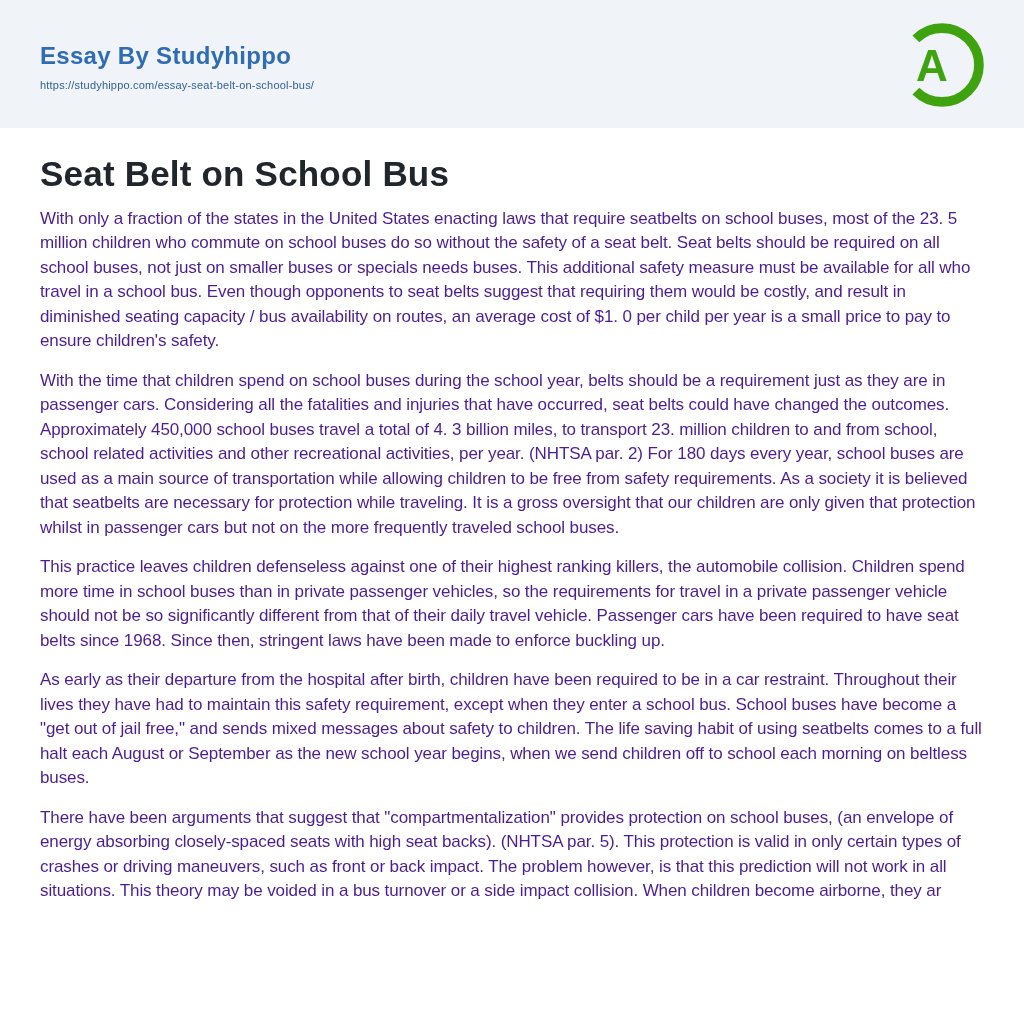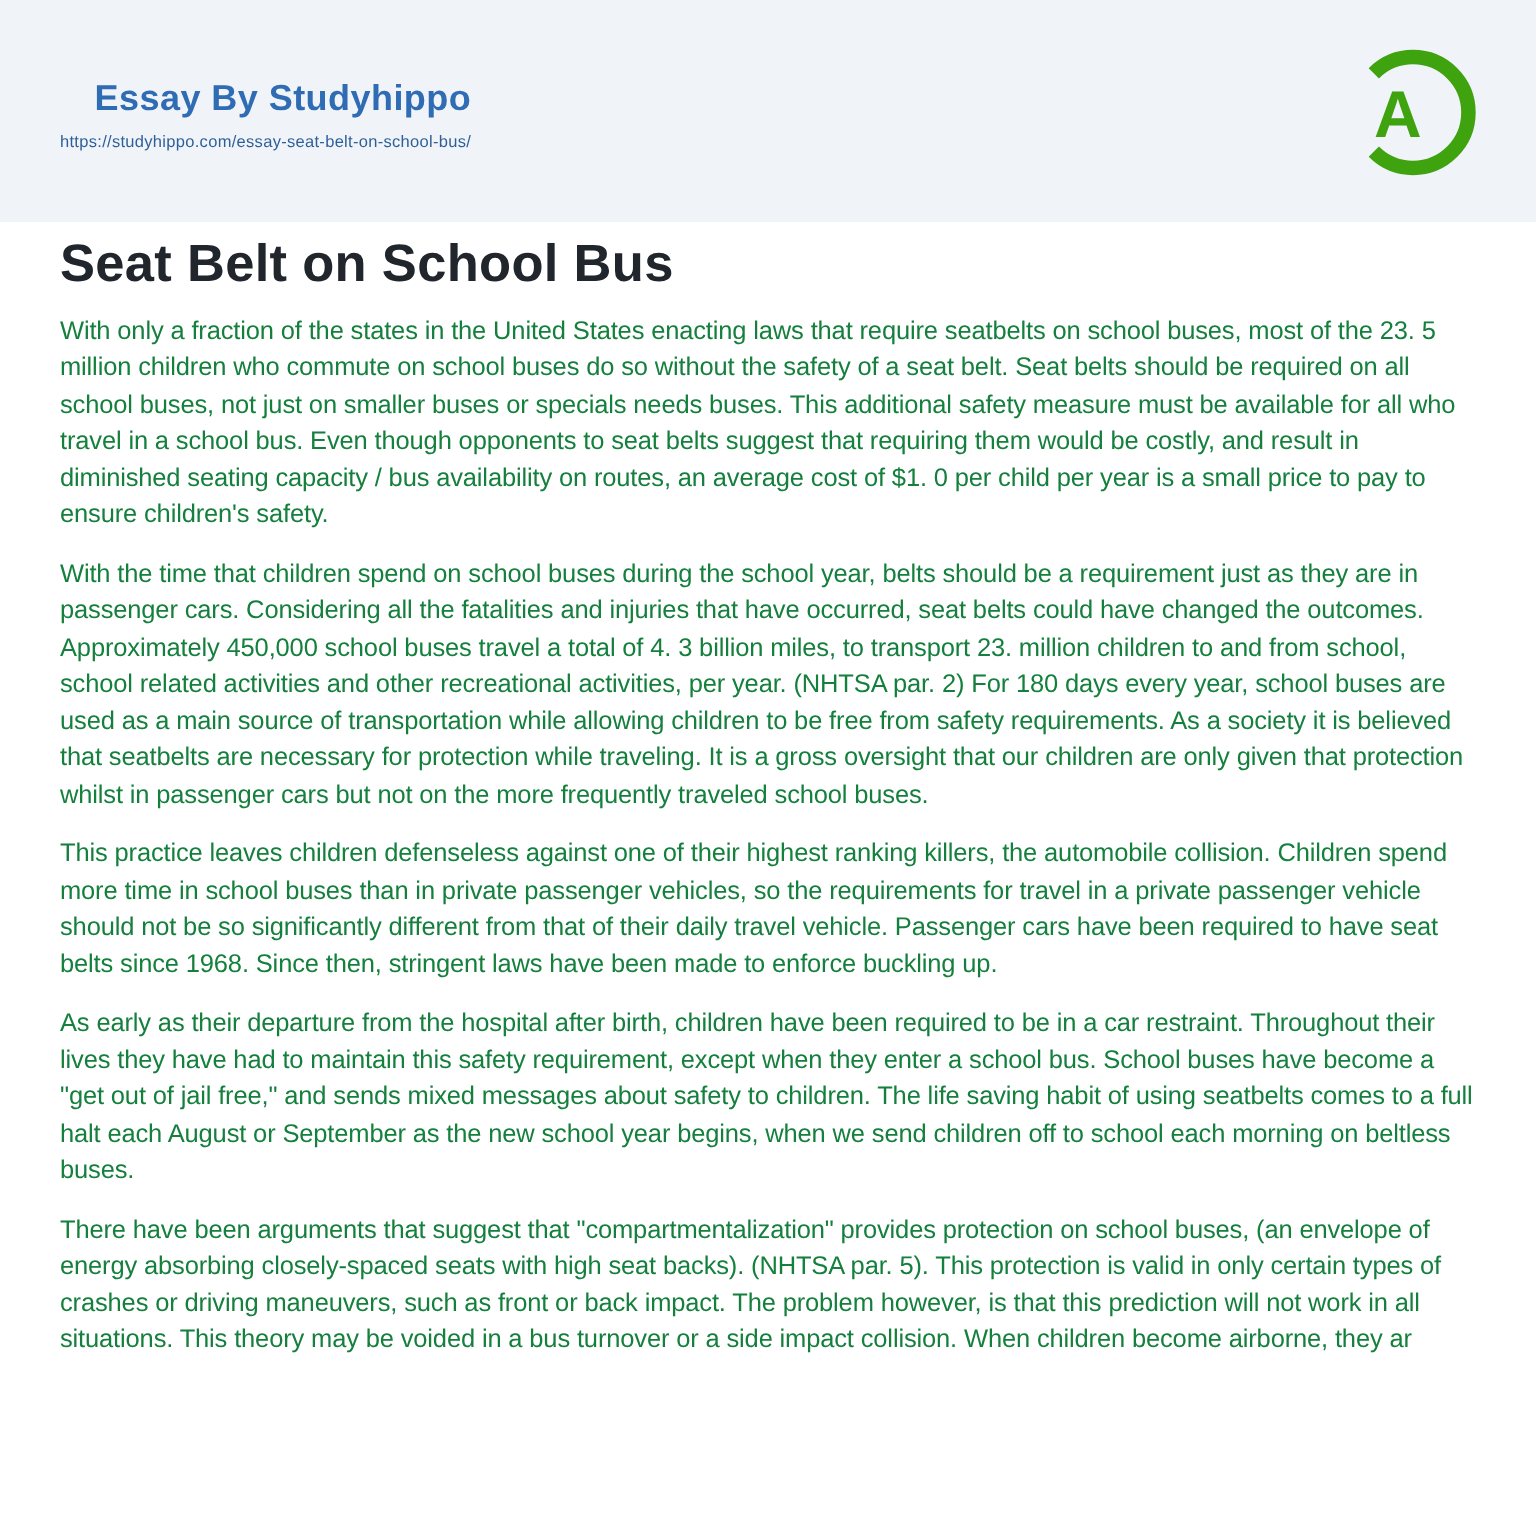--- a/index.html
+++ b/index.html
@@ -7,27 +7,26 @@
   body {
     width: 1024px;
     height: 1011px;
     background: #ffffff;
     font-family: "Liberation Sans", sans-serif;
     overflow: hidden;
   }
 
   
   .header {
-    height: 148px;
+    height: 128px;
     background: #f0f4f8;
     display: flex;
     align-items: center;
     justify-content: space-between;
     padding: 6px 38px 0 40px;
-    text-align: right;
   }
   .header-text { display: flex; flex-direction: column; }
   .header-title {
     font-size: 24px;
     font-weight: 700;
     color: #2f6cb3;
     letter-spacing: 0.3px;
     line-height: 1.1;
   }
   .header-url {
@@ -43,34 +42,34 @@
   .logo-wrap svg { display: block; width: 100%; height: 100%; }
   .logo-arc { stroke: #3fa30f; stroke-width: 11; fill: none; }
   .logo-letter {
     fill: #3fa30f;
     font-family: "Liberation Sans", sans-serif;
     font-size: 50px;
     font-weight: 700;
   }
 
   
-  main { padding: 10px 40px 0 40px; }
+  main { padding: 28px 40px 0 40px; }
   .page-title {
     margin: 0 0 14px 0;
     font-size: 35px;
     line-height: 1.05;
     font-weight: 700;
     color: #21262d;
     letter-spacing: 0.2px;
   }
   .essay-paragraph {
     margin: 0 0 15px 0;
     font-size: 17px;
     line-height: 24.5px;
-    color: #15803d;
+    color: #4c1d95;
     letter-spacing: -0.1px;
   }
 </style>
 </head>
 <body>
 
 <header class="header">
   <div class="header-text">
     <div class="header-title">Essay By Studyhippo</div>
     <a class="header-url">https://studyhippo.com/essay-seat-belt-on-school-bus/</a>

